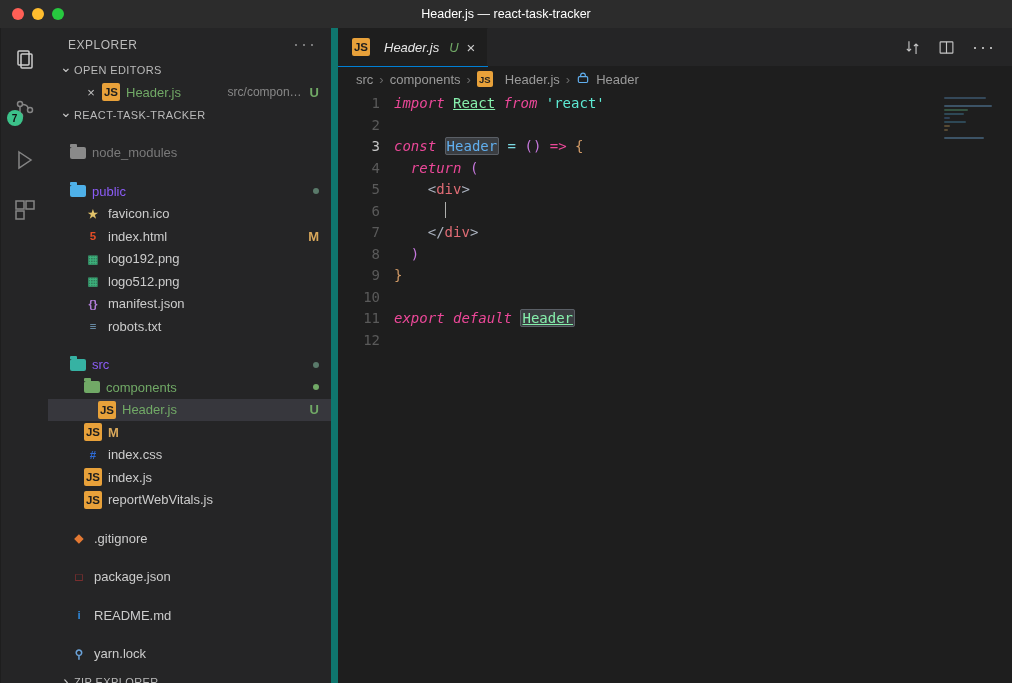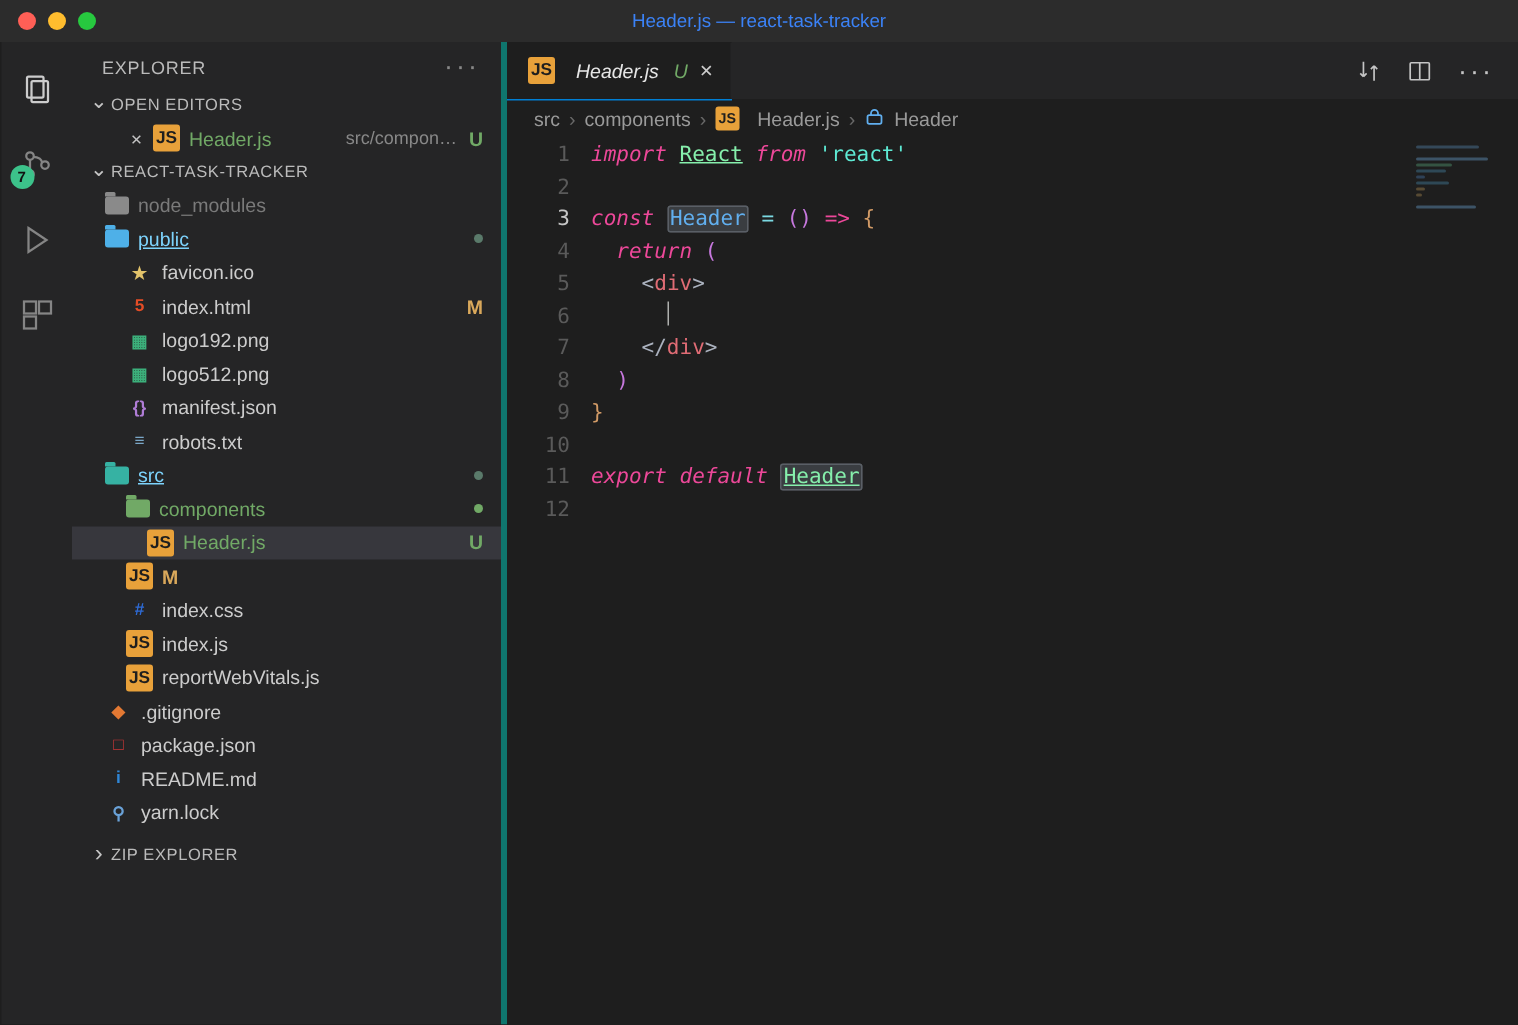--- a/index.html
+++ b/index.html
@@ -26,21 +26,21 @@
     margin-left: 12px;
   }
   .tl {
     width: 12px; height: 12px; border-radius: 50%;
   }
   .tl.red { background: #ff5f56; }
   .tl.yellow { background: #ffbd2e; }
   .tl.green { background: #27c93f; }
   .title-text {
     position: absolute; left: 50%; transform: translateX(-50%);
-    color: #3b82f6;
+    color: #ffffff;
     font-size: 12.5px;
   }
 
   .main {
     display: flex;
     height: 655px;
   }
   
   .activity {
     width: 48px;
@@ -62,21 +62,21 @@
     position: absolute; bottom: -4px; left: -6px;
     background: #3cc28a; color: #111;
     font-size: 10px; font-weight: 600;
     border-radius: 10px; min-width: 16px; height:16px;
     display:flex; align-items:center; justify-content:center;
   }
   
   .sidebar {
     width: 290px;
     background: #252526;
-    border-right: 4px solid #0f766e;
+    border-right: 7px solid #0f766e;
     overflow: hidden;
   }
   .sidebar-header {
     display: flex; align-items: center; justify-content: space-between;
     padding: 6px 14px 4px 20px;
     color: #bbb;
     font-size: 12px;
     letter-spacing: 0.5px;
   }
   .dots { color: #888; font-size: 18px; letter-spacing: 2px; }
@@ -98,21 +98,21 @@
     padding-bottom: 6px;
   }
   .row {
     display: flex; align-items: center;
     height: 22.5px;
     font-size: 13px;
     cursor: pointer;
     padding-right: 12px;
   }
   .row.selected { background: #37373d; }
-  .indent0 { padding-left: 22px; }
+  .indent0 { padding-left: 22px; margin-top: 16px; }
   .indent1 { padding-left: 36px; }
   .indent2 { padding-left: 50px; }
   .file-ico {
     width: 18px; height: 18px; margin-right: 6px;
     display:inline-flex; align-items:center; justify-content:center;
     font-size: 11.5px; font-weight:600;
     border-radius: 2px;
     flex-shrink:0;
   }
   .folder-ico {
@@ -124,21 +124,21 @@
   .folder-ico::before {
     content:""; position:absolute; top:-3px; left:0; width:7px; height:3px; background:#4eb0e8; border-radius:1px 1px 0 0;
   }
   .folder-ico.teal { background:#36b2a3; } .folder-ico.teal::before{background:#36b2a3;}
   .folder-ico.cyan { background:#4eb0e8; } .folder-ico.cyan::before{background:#4eb0e8;}
   .folder-ico.green { background:#71a966; } .folder-ico.green::before{background:#71a966;}
   .folder-ico.dim { background:#8a8a8a; } .folder-ico.dim::before{background:#8a8a8a;}
   .js-badge { background:#e8a13a; color:#1e1e1e; }
   .name { flex: 1; overflow:hidden; text-overflow:ellipsis; white-space:nowrap; color:#ccc; }
   .name.dim { color:#7a7a7a; }
-  .name.blue { color:#7dd3fc;text-decoration:underline; }
+  .name.blue { color:#8b5cf6; }
   .name.untracked { color:#71a966; }
   .meta { color:#888; margin-left:6px; font-size:12px; }
   .status-dot { width:6px; height:6px; border-radius:50%; background:#5a7a6a; margin-left:auto; }
   .status-dot.green { background:#71a966; }
   .status-M { color:#d9a85b; font-weight:600; }
   .status-U { color:#71a966; font-weight:600; }
 
   
   .editor-area {
     flex: 1;

